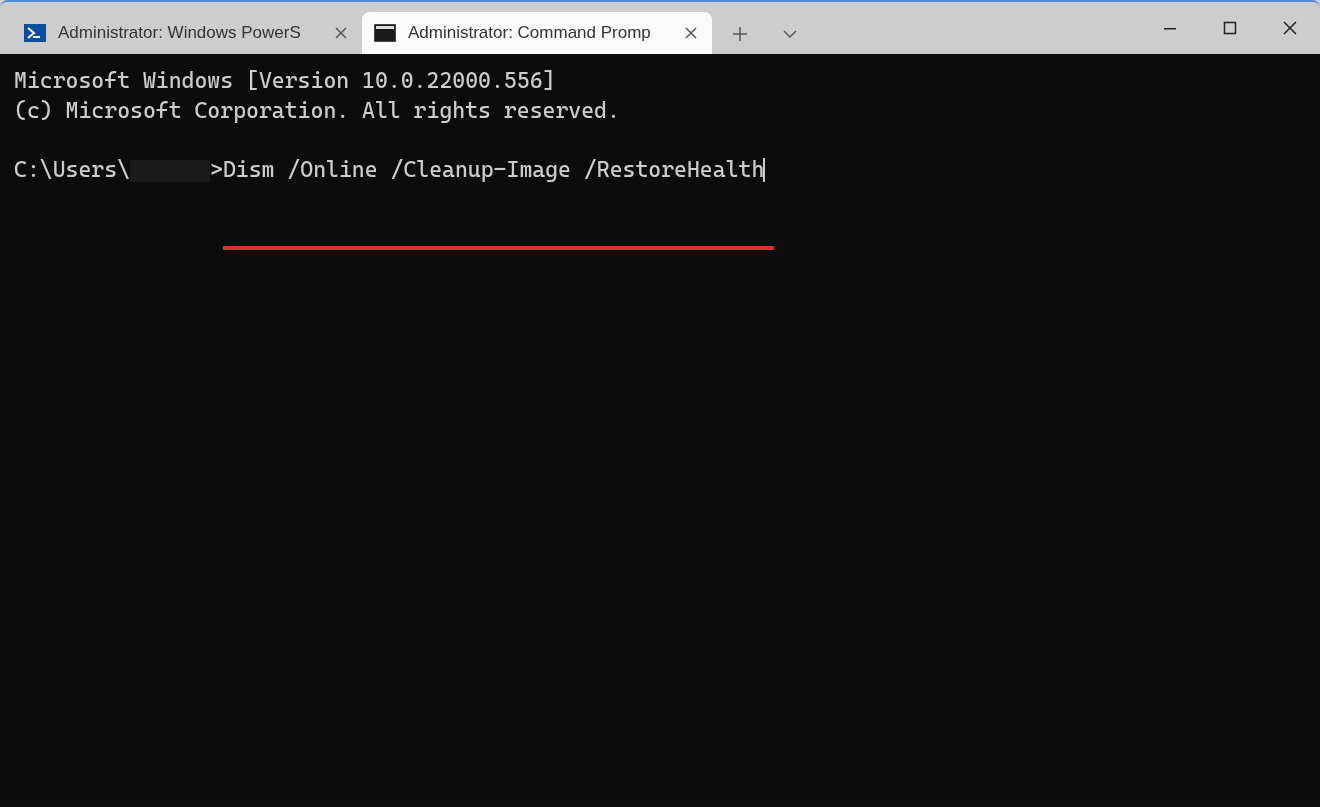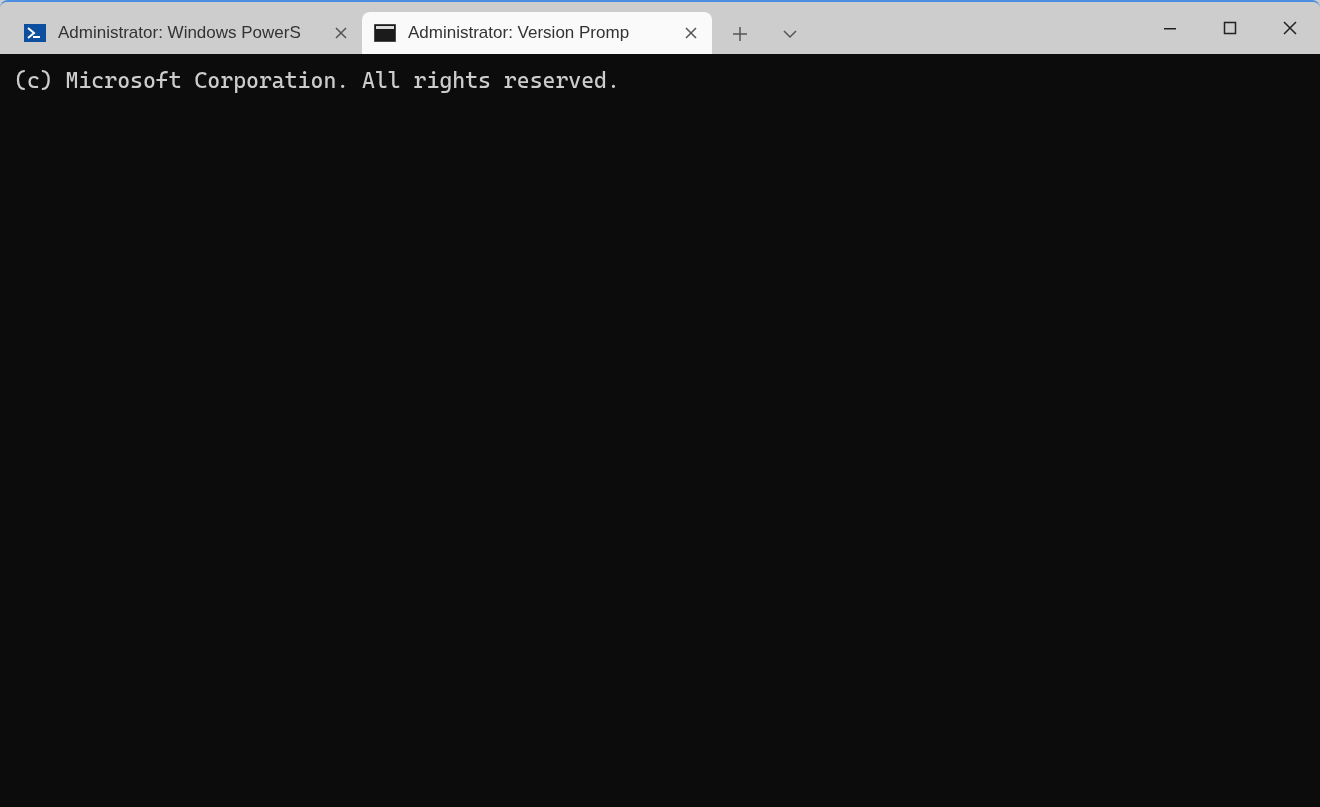--- a/index.html
+++ b/index.html
@@ -156,21 +156,21 @@
         </span>
       </div>
 
       <div class="tab active">
         <span class="tab-icon">
           <svg viewBox="0 0 22 18" width="22" height="18">
             <rect width="22" height="18" fill="#1b1b1b" stroke="#777" stroke-width="1"></rect>
             <rect x="2" y="2" width="18" height="3" fill="#ddd"></rect>
           </svg>
         </span>
-        <span class="tab-label">Administrator: Version Promp</span>
+        <span class="tab-label">Administrator: Command Promp</span>
         <span class="tab-close">
           <svg viewBox="0 0 12 12" width="12" height="12">
             <path d="M1 1 L11 11 M11 1 L1 11" stroke="#555" stroke-width="1.5"></path>
           </svg>
         </span>
       </div>
 
       <div class="new-tab">
         <svg viewBox="0 0 16 16" width="16" height="16">
           <path d="M8 1 L8 15 M1 8 L15 8" stroke="#555" stroke-width="1.5"></path>
@@ -196,16 +196,20 @@
       </div>
       <div class="tb-btn win">
         <svg viewBox="0 0 14 14" width="14" height="14">
           <path d="M1 1 L13 13 M13 1 L1 13" stroke="#222" stroke-width="1.5"></path>
         </svg>
       </div>
     </div>
   </div>
 
   <div class="terminal">
+    <div class="line">Microsoft Windows [Version 10.0.22000.556]</div>
     <div class="line">(c) Microsoft Corporation. All rights reserved.</div>
     <div class="line">&nbsp;</div>
+    <div class="line prompt-line"><span>C:\Users\</span><span class="redacted"></span><span>&gt;</span><span id="cmd">Dism /Online /Cleanup-Image /RestoreHealth</span><span class="cursor"></span>
+      <span id="ul" class="underline-annotation" style="left: 208.906px; width: 551.406px; background: rgb(214, 51, 51);"></span>
+    </div>
   </div>
 </div>
 
 </body></html>

